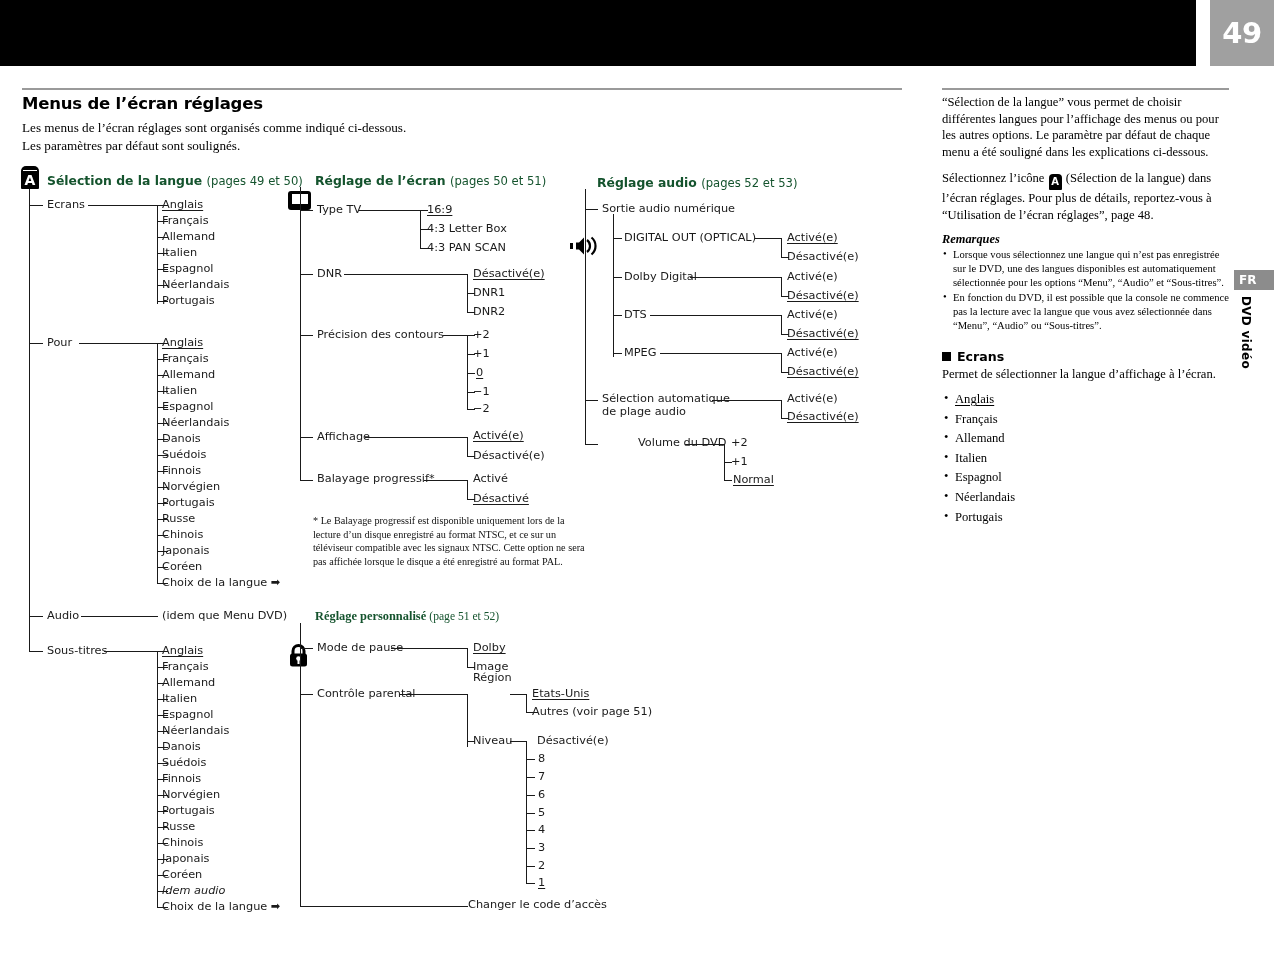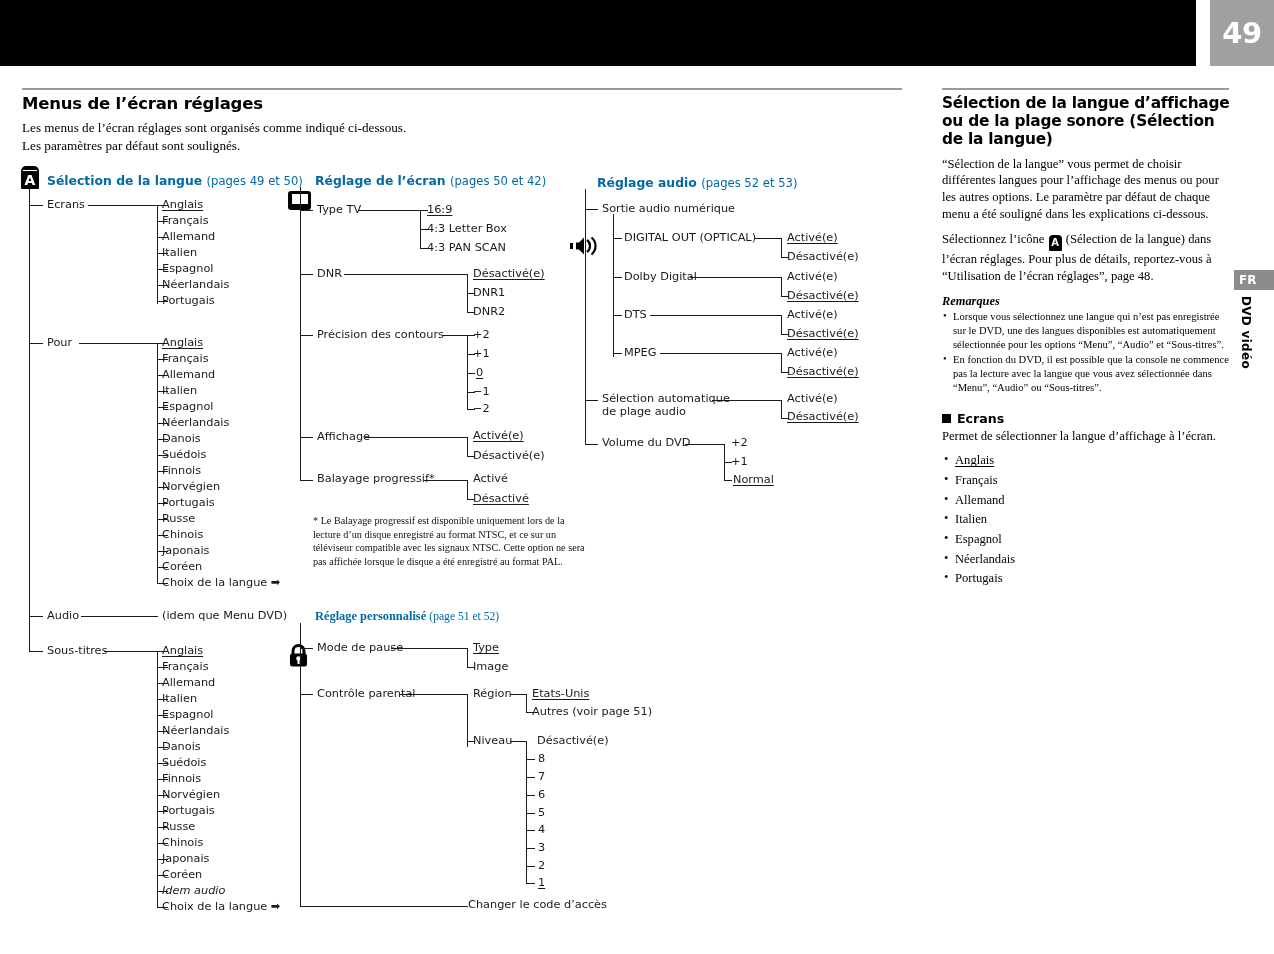--- a/index.html
+++ b/index.html
@@ -75,21 +75,21 @@
     font-size:11.3px;
     color:#1a1a1a;
     white-space:nowrap;
     line-height:12px;
   }
   .node.u{ text-decoration:underline; text-underline-offset:2px; }
   .sect-title{
     position:absolute;
     font-family:"DejaVu Sans", sans-serif;
     font-size:12.4px; font-weight:bold; white-space:nowrap;
-    color:#0369a1;
+    color:#14532d;
   }
   .sect-title .pg{ font-weight:normal; font-size:11.6px; }
 
   .vline{ position:absolute; background:#1a1a1a; width:1.3px; }
   .hline{ position:absolute; background:#1a1a1a; height:1.3px; }
 
   
   .icon{ position:absolute; }
 
   .icon-a{
@@ -298,21 +298,21 @@
   <div class="hline" style="left:157px; top:875px; width:11px;"></div>
   <div class="node" style="left:162px; top:869px;">Coréen</div>
   <div class="hline" style="left:157px; top:891px; width:11px;"></div>
   <div class="node" style="left:162px; top:885px;font-style:italic;">Idem audio</div>
   <div class="hline" style="left:157px; top:907px; width:11px;"></div>
   <div class="node arrow" style="left:162px; top:901px;">Choix de la langue ➡</div>
 
   <div class="icon icon-tv" style="left:288px; top:168px;"></div>
   <div class="sect-title" style="left:315px; top:173px;">
     <span>Réglage de l’écran</span>
-    <span class="pg">(pages 50 et 42)</span>
+    <span class="pg">(pages 50 et 51)</span>
   </div>
   <div class="vline" style="left:300px; top:187px; height:293px;"></div>
 
   <div class="hline" style="left:300px; top:210px; width:13px;"></div>
   <div class="node" style="left:317px; top:204px;">Type TV</div>
   <div class="hline" style="left:359px; top:210px; width:62px;"></div>
   <div class="vline" style="left:420px; top:210px; height:39px;"></div>
   <div class="hline" style="left:420px; top:210px; width:8px;"></div>
   <div class="node u" style="left:427px; top:204px;">16:9</div>
   <div class="hline" style="left:420px; top:229px; width:8px;"></div>
@@ -374,29 +374,29 @@
   <div class="sect-title" style="left:315px; top:609px;font-family:Liberation Serif, serif;">
     <span>Réglage personnalisé</span>
     <span class="pg">(page 51 et 52)</span>
   </div>
   <div class="vline" style="left:300px; top:623px; height:284px;"></div>
 
   <div class="hline" style="left:300px; top:648px; width:13px;"></div>
   <div class="node" style="left:317px; top:642px;">Mode de pause</div>
   <div class="hline" style="left:391px; top:648px; width:77px;"></div>
   <div class="vline" style="left:467px; top:648px; height:20px;"></div>
-  <div class="node u" style="left:473px; top:642px;">Type</div>
+  <div class="node u" style="left:473px; top:642px;">Dolby</div>
   <div class="hline" style="left:467px; top:667px; width:8px;"></div>
   <div class="node" style="left:473px; top:661px;">Image</div>
 
   <div class="hline" style="left:300px; top:694px; width:13px;"></div>
   <div class="node" style="left:317px; top:688px;">Contrôle parental</div>
   <div class="hline" style="left:400px; top:694px; width:68px;"></div>
   <div class="vline" style="left:467px; top:694px; height:53px;"></div>
-  <div class="node" style="left:473px; top:688px;">Région</div>
+  <div class="node" style="left:473px; top:672px;">Région</div>
   <div class="hline" style="left:510px; top:694px; width:17px;"></div>
   <div class="vline" style="left:526px; top:694px; height:19px;"></div>
   <div class="node u" style="left:532px; top:688px;">Etats-Unis</div>
   <div class="hline" style="left:526px; top:712px; width:8px;"></div>
   <div class="node" style="left:532px; top:706px;">Autres (voir page 51)</div>
 
   <div class="hline" style="left:467px; top:741px; width:8px;"></div>
   <div class="node" style="left:473px; top:735px;">Niveau</div>
   <div class="hline" style="left:510px; top:741px; width:17px;"></div>
   <div class="vline" style="left:526px; top:741px; height:142px;"></div>
@@ -475,33 +475,32 @@
   <div class="hline" style="left:585px; top:400px; width:13px;"></div>
   <div class="node" style="left:602px; top:393px;">Sélection automatique</div>
   <div class="node" style="left:602px; top:406px;">de plage audio</div>
   <div class="hline" style="left:712px; top:400px; width:70px;"></div>
   <div class="vline" style="left:781px; top:400px; height:18px;"></div>
   <div class="node" style="left:787px; top:393px;">Activé(e)</div>
   <div class="hline" style="left:781px; top:418px; width:8px;"></div>
   <div class="node u" style="left:787px; top:411px;">Désactivé(e)</div>
 
   <div class="hline" style="left:585px; top:444px; width:13px;"></div>
-  <div class="node" style="left:602px; top:437px;">Volume du DVD</div>
+  <div class="node" style="left:638px; top:437px;">Volume du DVD</div>
   <div class="hline" style="left:685px; top:444px; width:40px;"></div>
   <div class="vline" style="left:724px; top:444px; height:37px;"></div>
   <div class="node" style="left:731px; top:437px;">+2</div>
   <div class="hline" style="left:724px; top:462px; width:8px;"></div>
   <div class="node" style="left:731px; top:456px;">+1</div>
   <div class="hline" style="left:724px; top:480px; width:8px;"></div>
   <div class="node u" style="left:733px; top:474px;">Normal</div>
 
 </div>
 
 <div class="rightcol">
-  <h2>Sélection de la langue d’affichage ou de la plage sonore (Sélection de la langue)</h2>
   <p>“Sélection de la langue” vous permet de choisir différentes langues pour l’affichage des menus ou pour les autres options. Le paramètre par défaut de chaque menu a été souligné dans les explications ci-dessous.</p>
   <p>
     <span>Sélectionnez l’icône</span>
     <span class="icon-a-inline">A</span>
     <span>(Sélection de la langue) dans l’écran réglages. Pour plus de détails, reportez-vous à “Utilisation de l’écran réglages”, page 48.</span>
   </p>
 
   <div class="remarques-h">Remarques</div>
   <ul class="notes">
     <li>Lorsque vous sélectionnez une langue qui n’est pas enregistrée sur le DVD, une des langues disponibles est automatiquement sélectionnée pour les options “Menu”, “Audio” et “Sous-titres”.</li>

